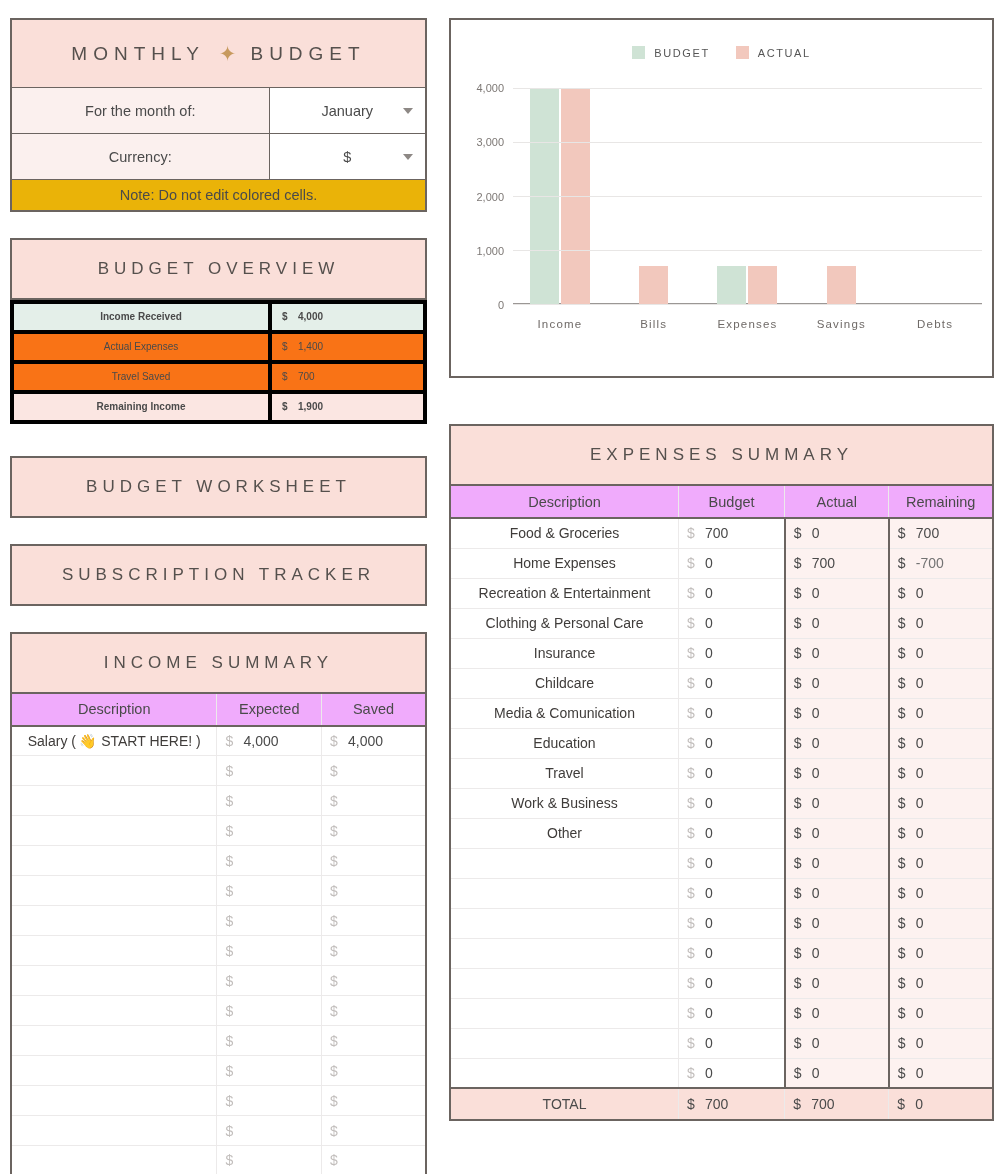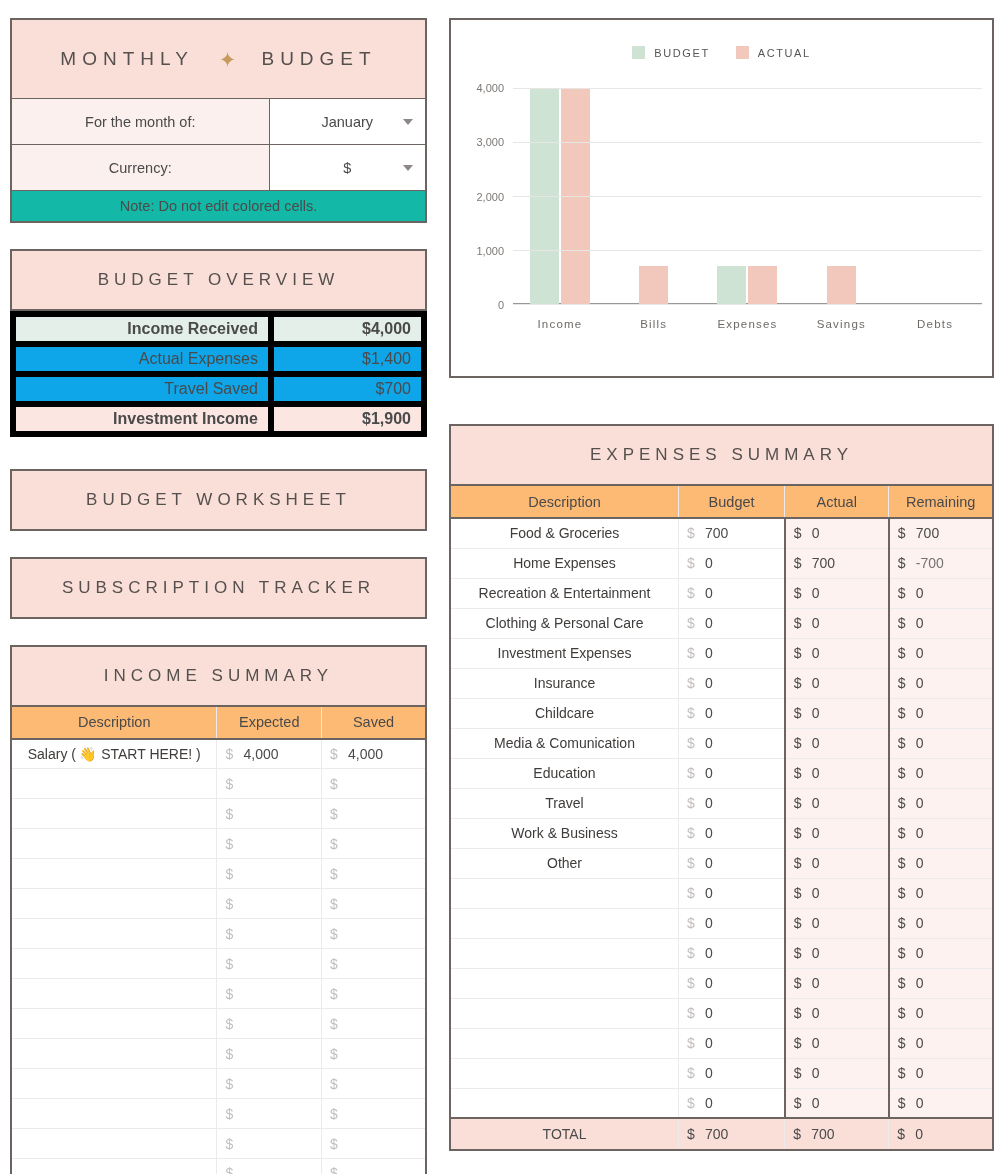--- a/index.html
+++ b/index.html
@@ -21,52 +21,52 @@
     border: 2px solid #6b6460;
     color: #55504d;
     text-align: center;
     letter-spacing: 5px;
     font-size: 17px;
     font-weight: 400;
     display: flex; align-items: center; justify-content: center;
   }
   .banner-tall { height: 62px; }
 
-  .title-main { height: 80px; border-bottom: none; letter-spacing: 6px; font-size: 19px; gap: 11px; }
+  .title-main { height: 69px; border-bottom: none; letter-spacing: 6px; font-size: 19px; }
   .diamond { color: #c79a5e; margin: 0 14px; font-size: 21px; letter-spacing: 0; line-height: 1; }
 
   
   table { border-collapse: collapse; width: 100%; table-layout: fixed; }
   .outer { border: 2px solid #6b6460; }
   td, th { font-weight: 400; }
 
   
   .sel-table td { border: 1px solid #6b6460; height: 46px; font-size: 14.5px; }
   .sel-label { background: #fbf0ee; text-align: center; width: 258px; }
   .sel-value { background: #ffffff; text-align: center; position: relative; }
   .caret {
     position: absolute; right: 12px; top: 50%; transform: translateY(-50%);
     width: 0; height: 0; border-left: 5px solid transparent;
     border-right: 5px solid transparent; border-top: 6px solid #8d8885;
   }
-  .note-row td { background: #14b8a6; text-align: center; height: 31px; font-size: 14.5px; }
-
-  
-  .ov-table td { border: 6px solid #000000; height: 30px; font-size: 16px; padding: 0 10px; text-align: right; }
+  .note-row td { background: #eab308; text-align: center; height: 31px; font-size: 14.5px; }
+
+  
+  .ov-table td { border: 4px solid #000000; height: 30px; font-size: 10px; padding: 0 10px; }
   .ov-name { text-align: center; width: 258px; }
   .ov-val  { text-align: left; }
   .row-mint td { background: #e4efe9; font-weight: bold; }
   .row-pink td { background: #fbe6e2; font-weight: bold; }
-  .row-white td { background: #0ea5e9; margin-left: 44px; }
+  .row-white td { background: #f97316; margin-left: 44px; }
   .cur { display: inline-block; width: 16px; }
 
   
   .dt { border: 2px solid #6b6460; border-top: none; }
   .dt th {
-    background: #fdba74; height: 32px; font-size: 14.5px; color: #4a4a4a;
+    background: #f0abfc; height: 32px; font-size: 14.5px; color: #4a4a4a;
     border-bottom: 2px solid #6b6460; text-align: center;
   }
   .dt td { height: 30px; font-size: 14px; border-bottom: 1px solid #eceaea; padding: 0 8px; }
   .dt tr:last-child td { border-bottom: none; }
   .desc-cell { text-align: center; color: #3f3c3a; }
   .num { text-align: left; white-space: nowrap; }
   .num .sym { display: inline-block; width: 18px; }
   .sym-mute { color: #c2bebc; }
   .sym-dark { color: #4a4a4a; }
   .neg { color: #737373; }
@@ -165,21 +165,21 @@
           </tr>
           <tr class="row-white">
             <td class="ov-name">Actual Expenses</td>
             <td class="ov-val"><span class="cur">$</span><span>1,400</span></td>
           </tr>
           <tr class="row-white">
             <td class="ov-name">Travel Saved</td>
             <td class="ov-val"><span class="cur">$</span><span>700</span></td>
           </tr>
           <tr class="row-pink">
-            <td class="ov-name">Investment Income</td>
+            <td class="ov-name">Remaining Income</td>
             <td class="ov-val"><span class="cur">$</span><span>1,900</span></td>
           </tr>
         </tbody>
           </table>
       </div>
 
       <div class="gap-32"></div>
 
       <div class="banner banner-tall">BUDGET WORKSHEET</div>
       <div class="gap-26"></div>
@@ -387,26 +387,20 @@
                 <td class="num vline tint-actual"><span class="sym sym-dark">$</span><span>0</span></td>
                 <td class="num vline tint-remain"><span class="sym sym-dark">$</span><span>0</span></td>
               </tr>
               <tr>
                 <td class="desc-cell">Clothing &amp; Personal Care</td>
                 <td class="num vline-thin"><span class="sym sym-mute">$</span><span>0</span></td>
                 <td class="num vline tint-actual"><span class="sym sym-dark">$</span><span>0</span></td>
                 <td class="num vline tint-remain"><span class="sym sym-dark">$</span><span>0</span></td>
               </tr>
               <tr>
-                <td class="desc-cell">Investment Expenses</td>
-                <td class="num vline-thin"><span class="sym sym-mute">$</span><span>0</span></td>
-                <td class="num vline tint-actual"><span class="sym sym-dark">$</span><span>0</span></td>
-                <td class="num vline tint-remain"><span class="sym sym-dark">$</span><span>0</span></td>
-              </tr>
-              <tr>
                 <td class="desc-cell">Insurance</td>
                 <td class="num vline-thin"><span class="sym sym-mute">$</span><span>0</span></td>
                 <td class="num vline tint-actual"><span class="sym sym-dark">$</span><span>0</span></td>
                 <td class="num vline tint-remain"><span class="sym sym-dark">$</span><span>0</span></td>
               </tr>
               <tr>
                 <td class="desc-cell">Childcare</td>
                 <td class="num vline-thin"><span class="sym sym-mute">$</span><span>0</span></td>
                 <td class="num vline tint-actual"><span class="sym sym-dark">$</span><span>0</span></td>
                 <td class="num vline tint-remain"><span class="sym sym-dark">$</span><span>0</span></td>

